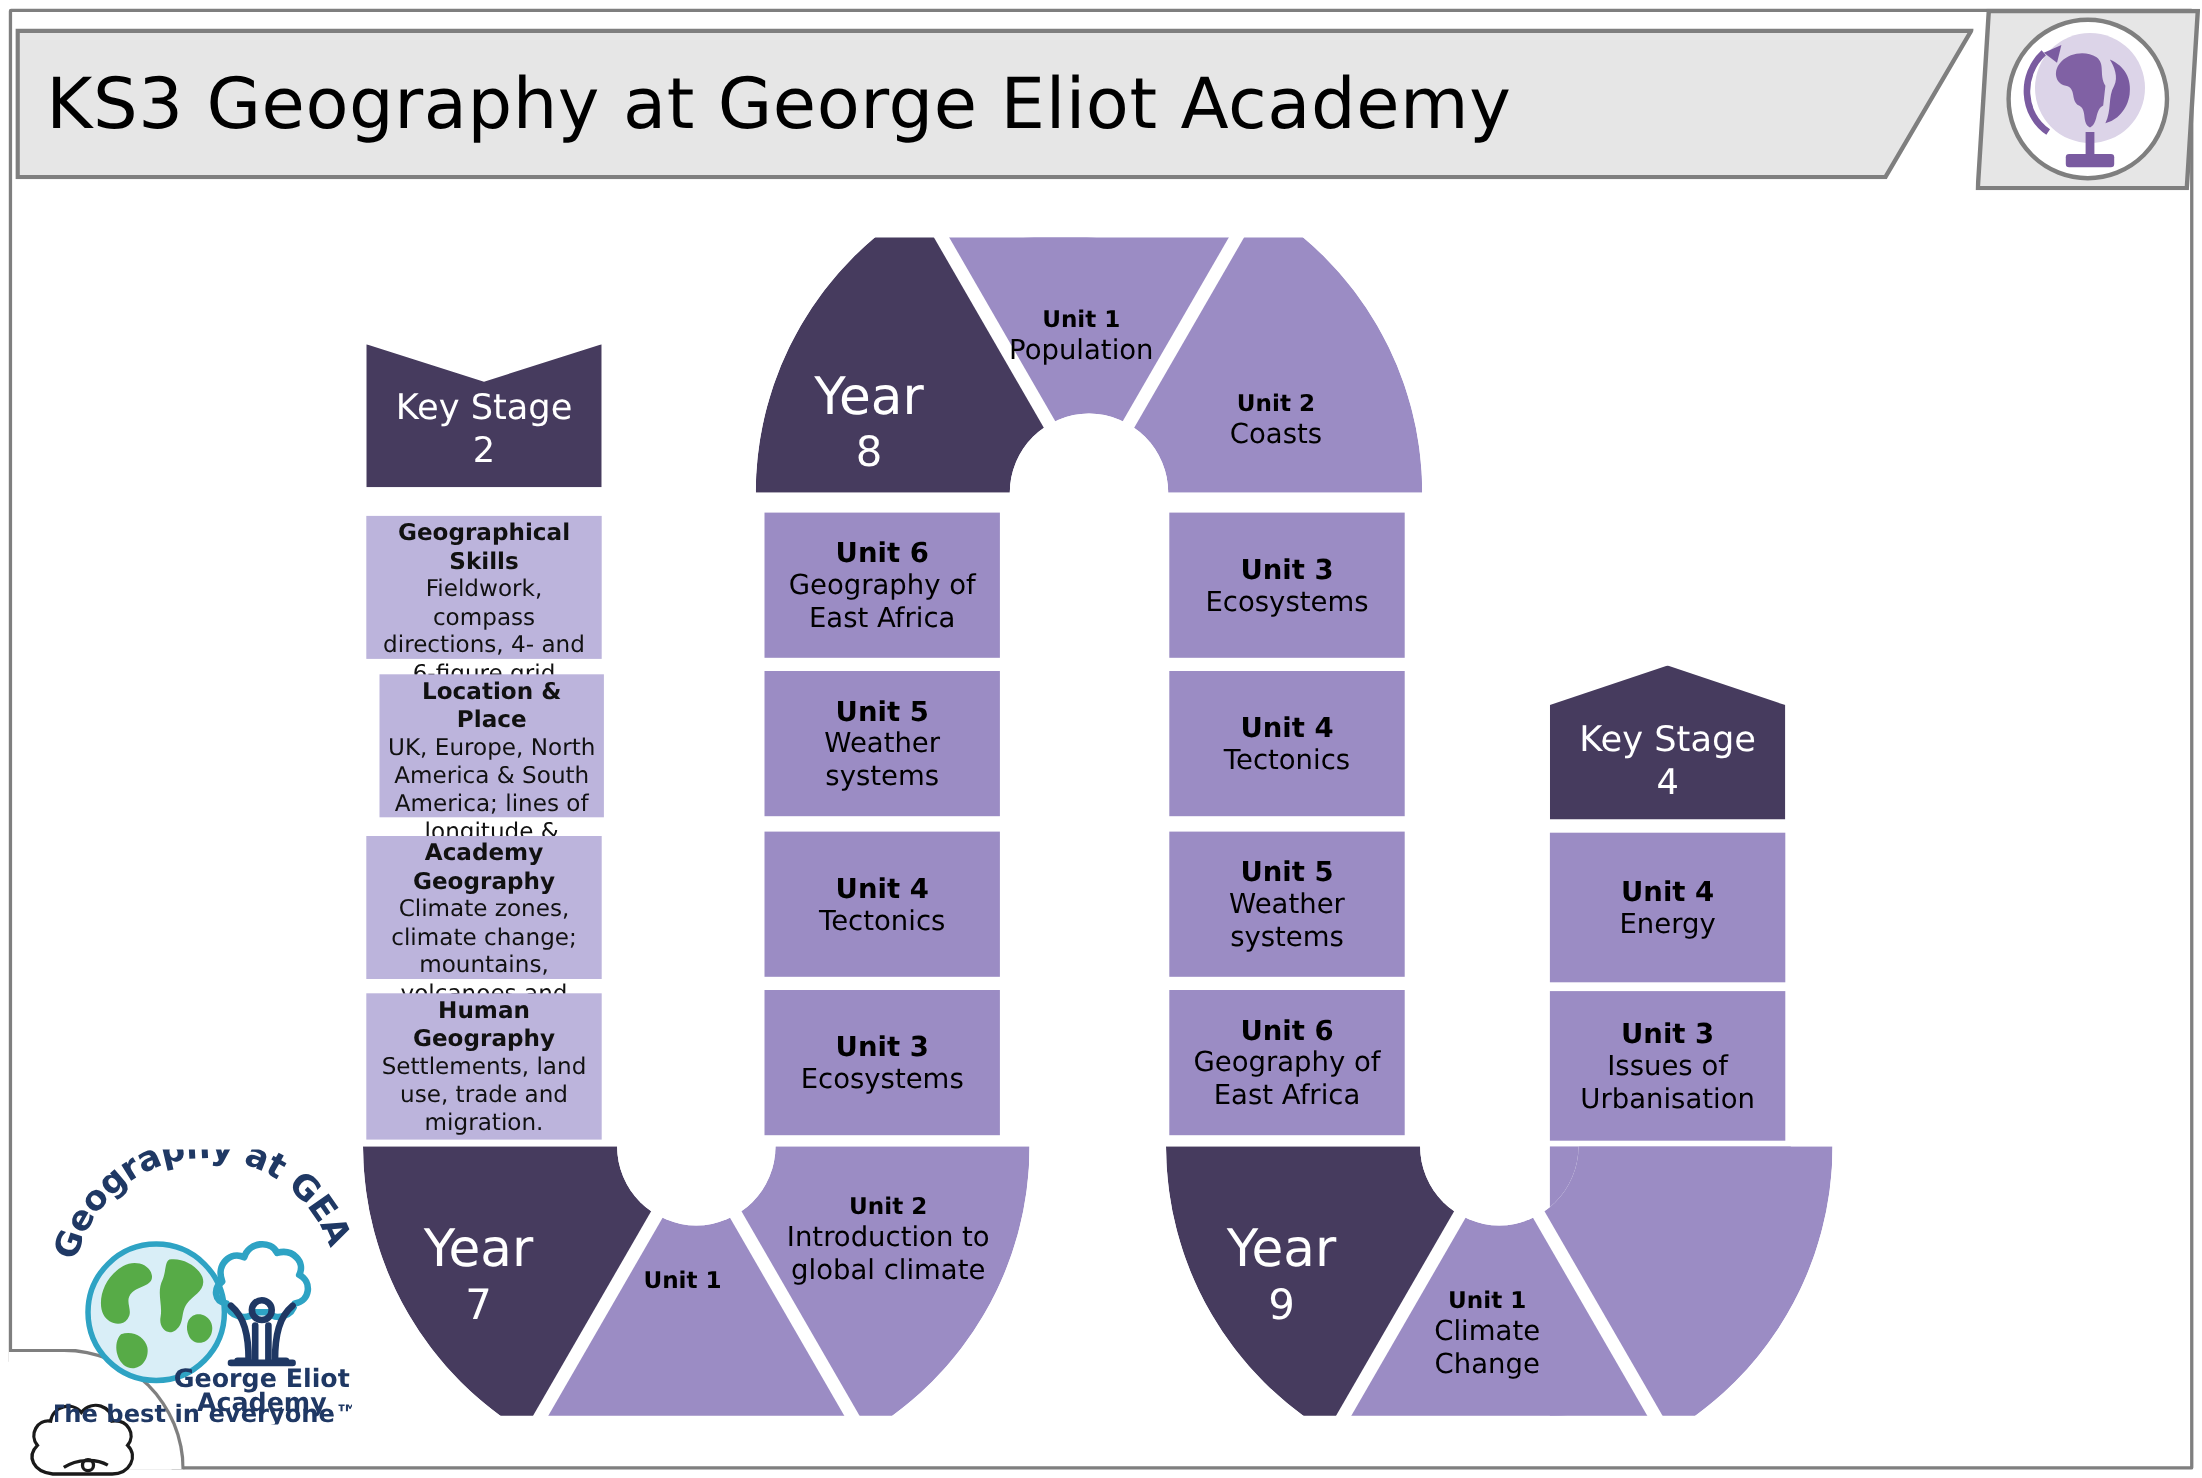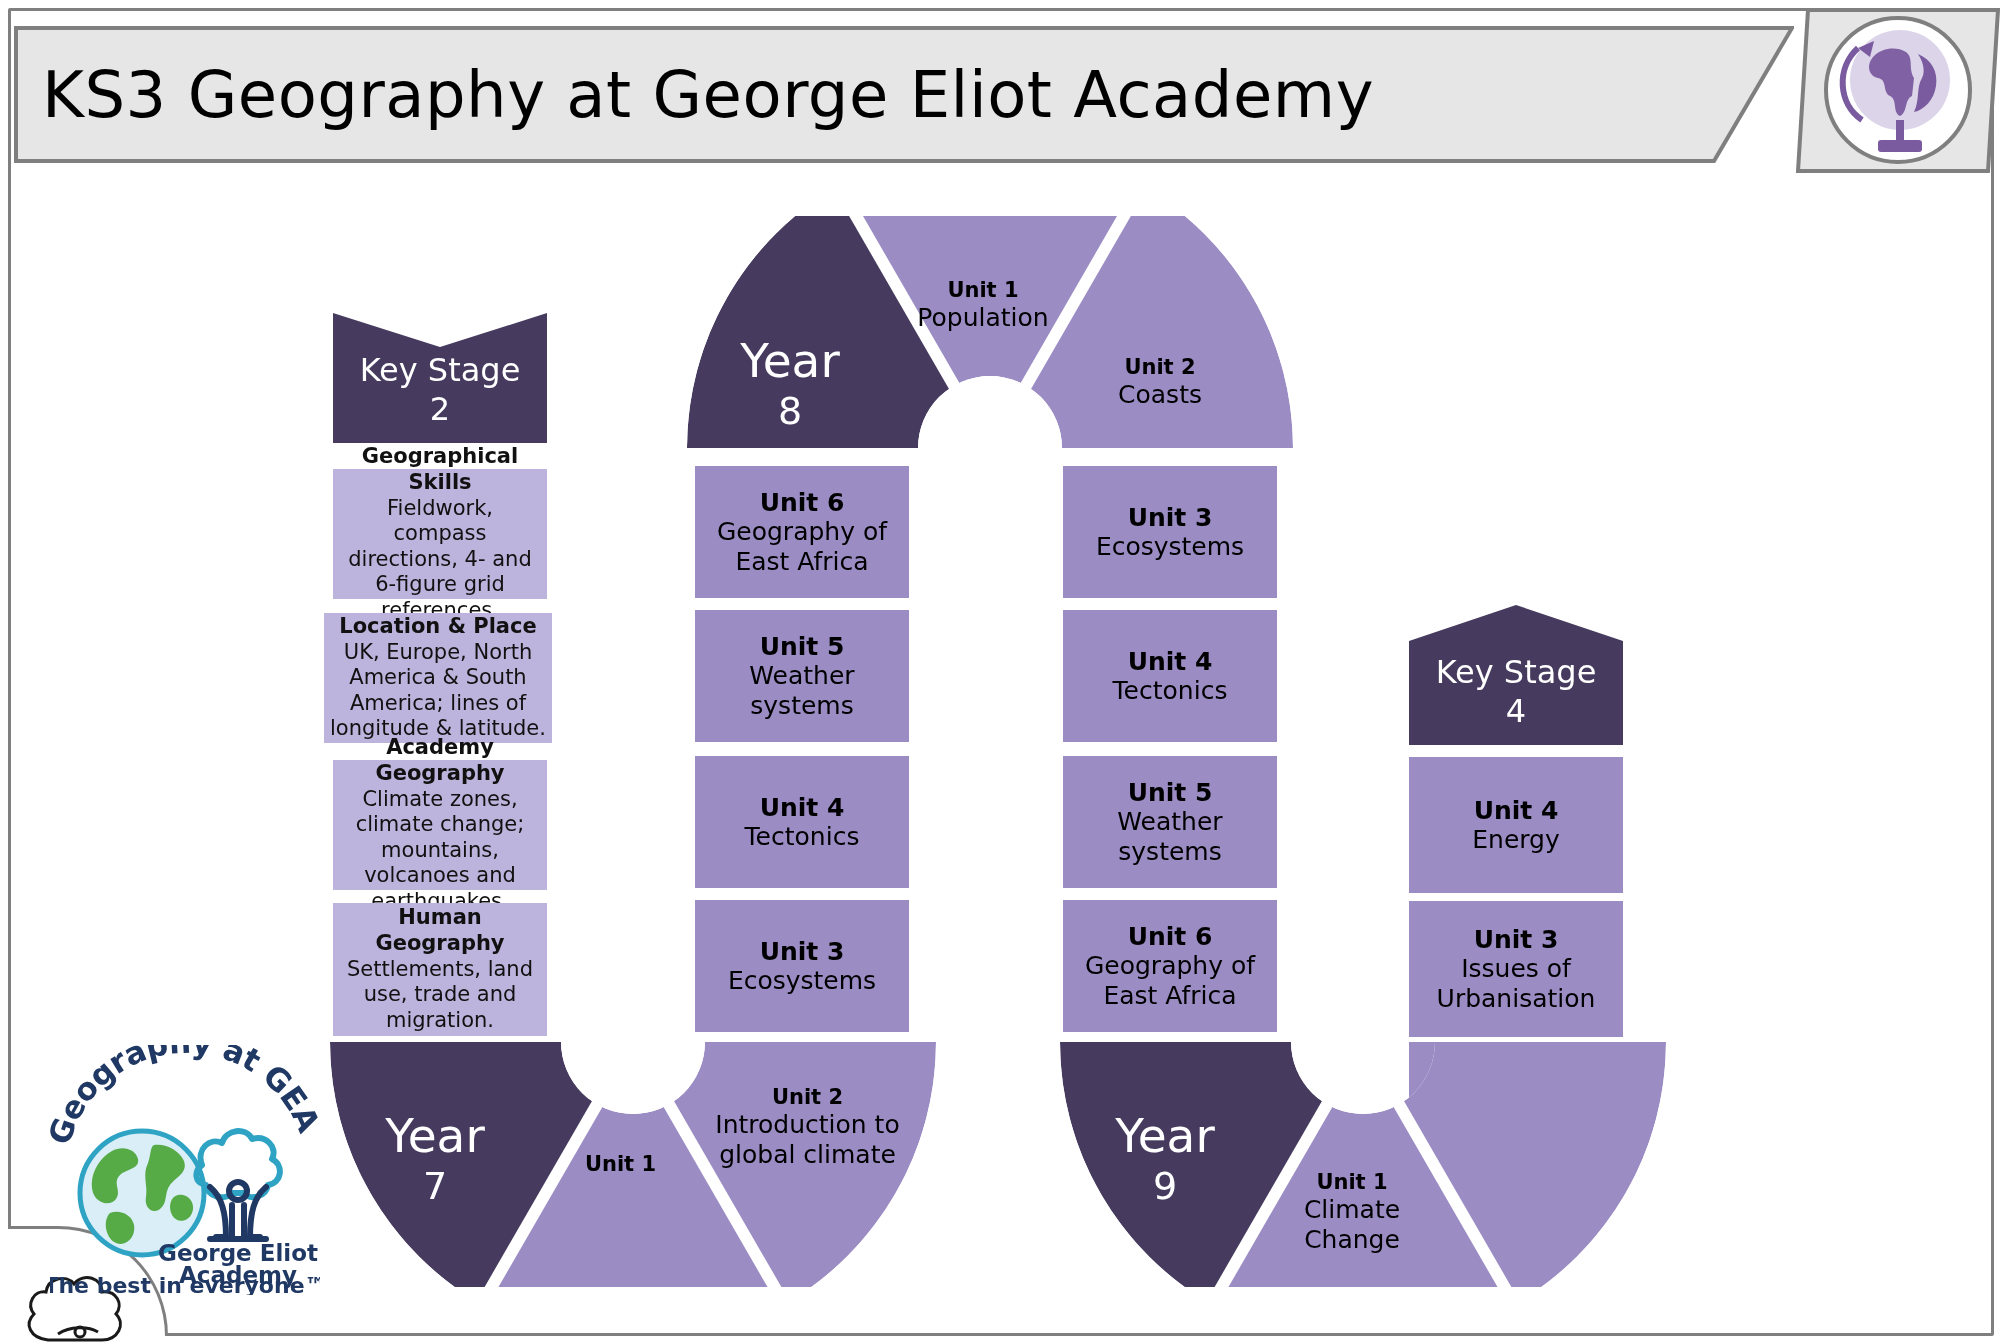--- a/index.html
+++ b/index.html
@@ -104,21 +104,20 @@
     line-height: 1.18;
     font-weight: 400;
   }
 
   .ks-box {
     position: absolute;
     background: #bcb4dc;
     display: flex;
     flex-direction: column;
     align-items: center;
-    justify-content: center;
     text-align: center;
     color: #111111;
     box-sizing: border-box;
     padding: 3px 5px;
   }
   .ks-box .k-title {
     font-weight: bold;
     font-size: 21px;
     line-height: 1.22;
   }
@@ -218,21 +217,21 @@
     <span>Key Stage</span><br>
     <span>2</span>
   </div>
 </div>
 
 <div class="ks-box" style="left:333px; top:469px; width:214px; height:130px;">
   <div class="k-title">Geographical Skills</div>
   <div class="k-sub">Fieldwork, compass directions, 4- and 6-figure grid references.</div>
 </div>
 
-<div class="ks-box" style="left:324px; top:613px; width:228px; height:130px;">
+<div class="ks-box" style="left:345px; top:613px; width:204px; height:130px;">
   <div class="k-title">Location &amp; Place</div>
   <div class="k-sub">UK, Europe, North America &amp; South America; lines of longitude &amp; latitude.</div>
 </div>
 
 <div class="ks-box" style="left:333px; top:760px; width:214px; height:130px;">
   <div class="k-title">Academy Geography</div>
   <div class="k-sub">Climate zones, climate change; mountains, volcanoes and earthquakes.</div>
 </div>
 
 <div class="ks-box" style="left:333px; top:903px; width:214px; height:133px;">

